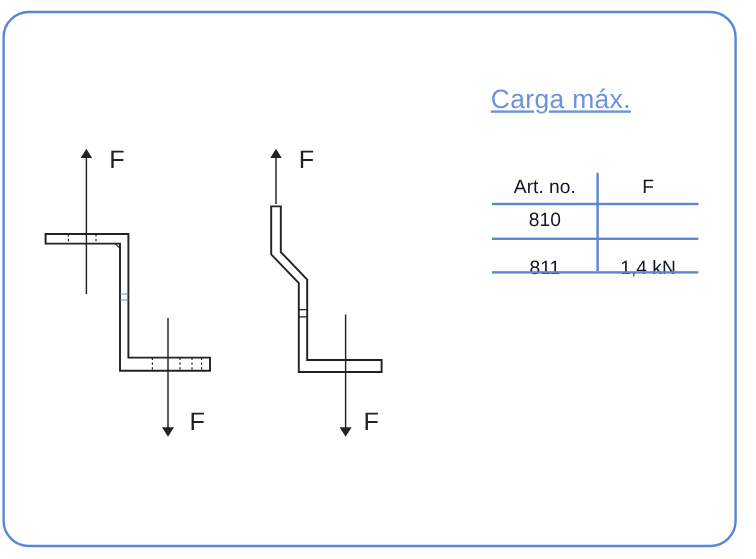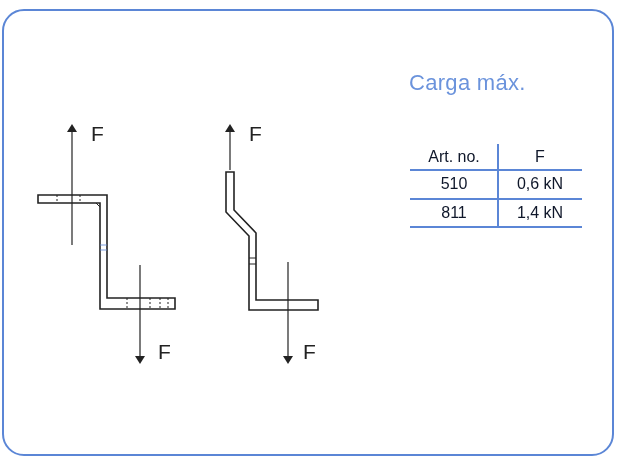--- a/index.html
+++ b/index.html
@@ -2,21 +2,21 @@
 <html><head>
   <meta charset="utf-8">
   <style>
     html, body { margin: 0; padding: 0; background: #ffffff; }
     body { width: 630px; height: 466px; position: relative; overflow: hidden;
            font-family: "Liberation Sans", sans-serif; }
     .frame { position: absolute; left: 2px; top: 9px; width: 612px; height: 447px;
              border: 2.5px solid #5b86d6; border-radius: 22px; box-sizing: border-box; }
     .diagram { position: absolute; left: 0; top: 0; }
     .title { position: absolute; left: 409px; top: 70px; font-size: 22px;
-             color: #6b93dc; letter-spacing: 0.3px; }
+             color: #6b93dc; letter-spacing: 0.3px; text-decoration: underline; }
     .tbl { position: absolute; left: 410px; top: 144px; width: 172px; }
     .row { position: relative; height: 25px; font-size: 16px; color: #0f172a; }
     .cell { position: absolute; top: 4px; text-align: center; }
     .c1 { left: 0; width: 88px; }
     .c2 { left: 88px; width: 84px; }
     .hline { position: absolute; left: 0; width: 172px; height: 2px; background: #5b86d6; }
     .vline { position: absolute; left: 87px; top: 0; width: 2px; height: 82px; background: #5b86d6; }
     .flabel { position: absolute; font-size: 21px; color: #222; }
   </style>
 </head>
@@ -62,22 +62,21 @@
 <div class="title">Carga máx.</div>
 
 <div class="tbl">
   <div class="vline"></div>
   <div class="row">
     <span class="cell c1">Art. no.</span>
     <span class="cell c2">F</span>
   </div>
   <div class="hline" style="top:25px;"></div>
   <div class="row" style="margin-top:2px;">
-    <span class="cell c1">510</span>
-    <span class="cell c2">0,6 kN</span>
+    <span class="cell c1">810</span>
   </div>
   <div class="hline" style="top:54px;"></div>
-  <div class="row" style="margin-top:4px;">
+  <div class="row" style="margin-top:15px;">
     <span class="cell c1">811</span>
     <span class="cell c2">1,4 kN</span>
   </div>
   <div class="hline" style="top:82px;"></div>
 </div>
 
 </body></html>

